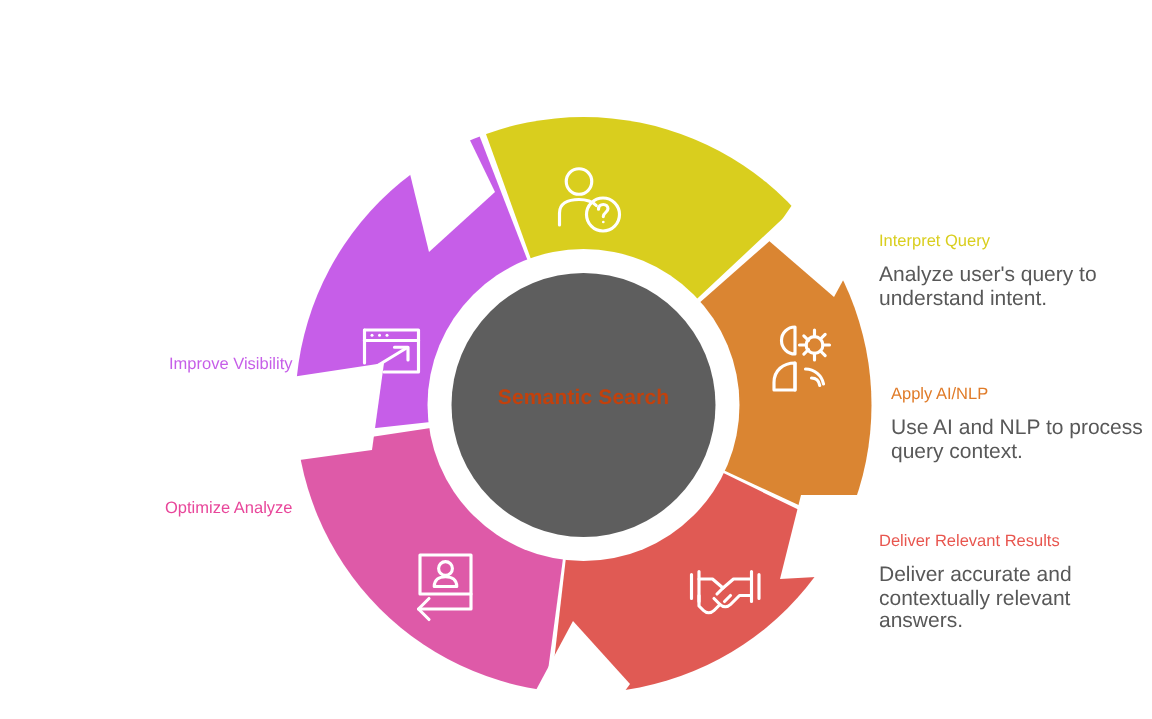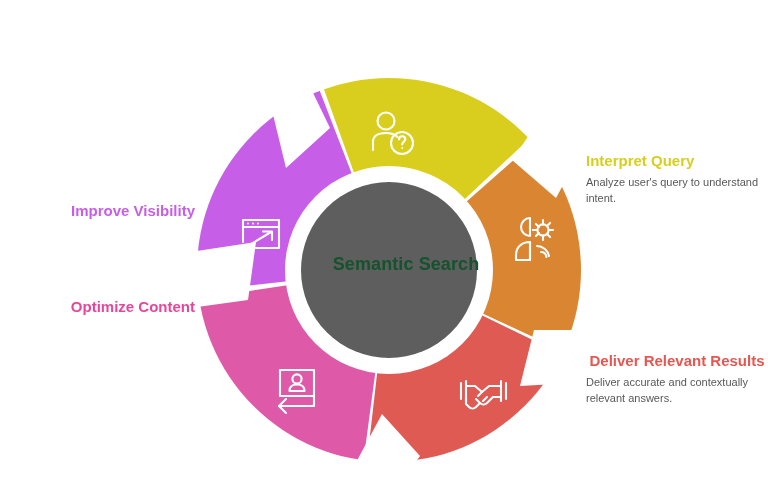--- a/index.html
+++ b/index.html
@@ -21,50 +21,50 @@
     height: 479px;
   }
   .wheel-svg {
     position: absolute;
     left: 0; top: 0;
     width: 768px;
     height: 479px;
   }
   .hub-label {
     position: absolute;
-    left: 330px;
+    left: 313px;
     top: 255px;
     width: 152px;
     text-align: center;
-    color: #14532d;
-    font-size: 18px;
+    color: #c2410c;
+    font-size: 14px;
     font-weight: bold;
     letter-spacing: 0.1px;
     line-height: 18px;
   }
 
   .label-block {
     position: absolute;
   }
   .label-title {
-    font-size: 15px;
-    font-weight: bold;
+    font-size: 11px;
+    font-weight: normal;
     line-height: 18px;
     margin: 0 0 5px 0;
     white-space: nowrap;
   }
   .label-desc {
-    font-size: 11px;
+    font-size: 14px;
     color: #585858;
     line-height: 15.5px;
     margin: 0;
   }
 
   
-  .left-block { text-align: right; }
+  .left-block { text-align: right; margin-top: 32px; }
   
   .right-block { text-align: left; }
 
   #blk-improve-visibility { left: 10px;  top: 202px; width: 185px; }
   #blk-optimize-content   { left: 10px;  top: 298px; width: 185px; }
   #blk-interpret-query    { left: 586px; top: 152px; width: 178px; }
   #blk-apply-ai-nlp       { left: 594px; top: 254px; width: 170px; }
   #blk-deliver-results    { left: 586px; top: 352px; width: 182px; }
 </style>
 </head>
@@ -161,27 +161,31 @@
     </g>
   </svg>
 
   <div class="hub-label">Semantic Search</div>
 
   <div class="label-block left-block" id="blk-improve-visibility">
     <p class="label-title" style="color:#C65EE8;">Improve Visibility</p>
   </div>
 
   <div class="label-block left-block" id="blk-optimize-content">
-    <p class="label-title" style="color:#E8469A;">Optimize Content</p>
+    <p class="label-title" style="color:#E8469A;">Optimize Analyze</p>
   </div>
 
   <div class="label-block right-block" id="blk-interpret-query">
     <p class="label-title" style="color:#D9CE1E;">Interpret Query</p>
     <p class="label-desc">Analyze user's query to understand intent.</p>
   </div>
 
+  <div class="label-block right-block" id="blk-apply-ai-nlp">
+    <p class="label-title" style="color:#E07B28;">Apply AI/NLP</p>
+    <p class="label-desc">Use AI and NLP to process query context.</p>
+  </div>
 
   <div class="label-block right-block" id="blk-deliver-results">
-    <p class="label-title" style="color:#E8564F;text-align:center;">Deliver Relevant Results</p>
+    <p class="label-title" style="color:#E8564F;">Deliver Relevant Results</p>
     <p class="label-desc">Deliver accurate and contextually relevant answers.</p>
   </div>
 
 </div>
 
 </body></html>

